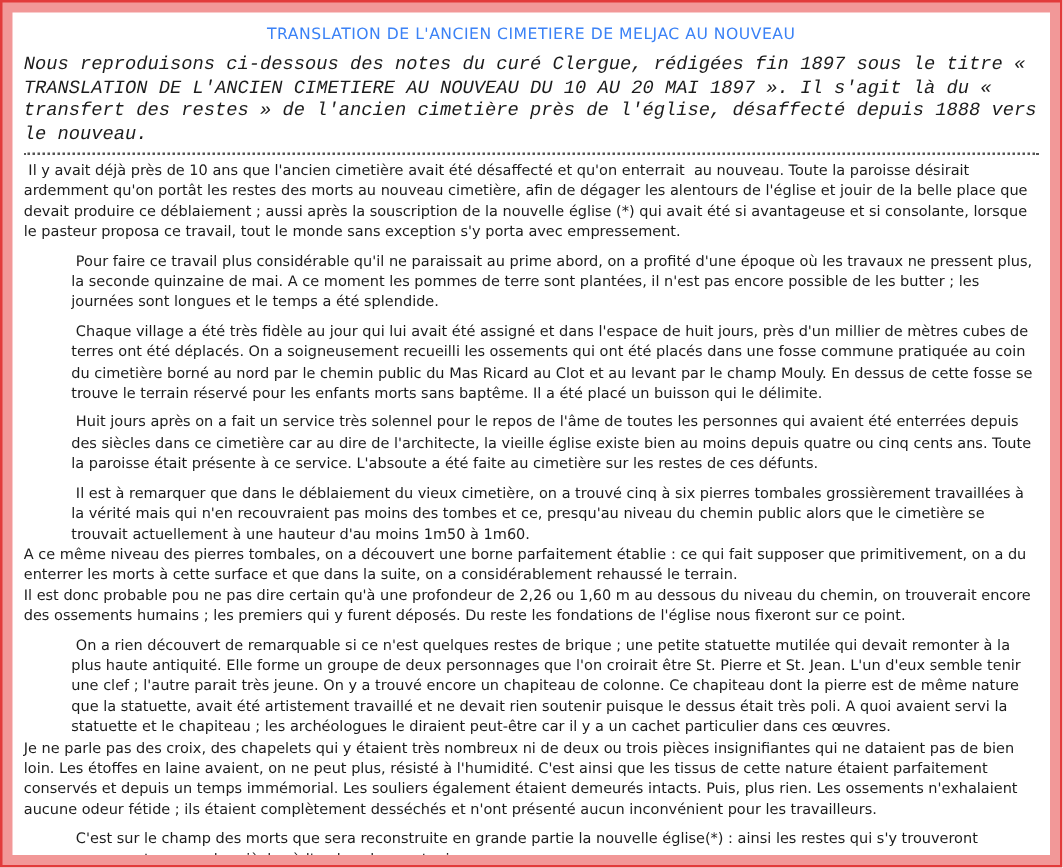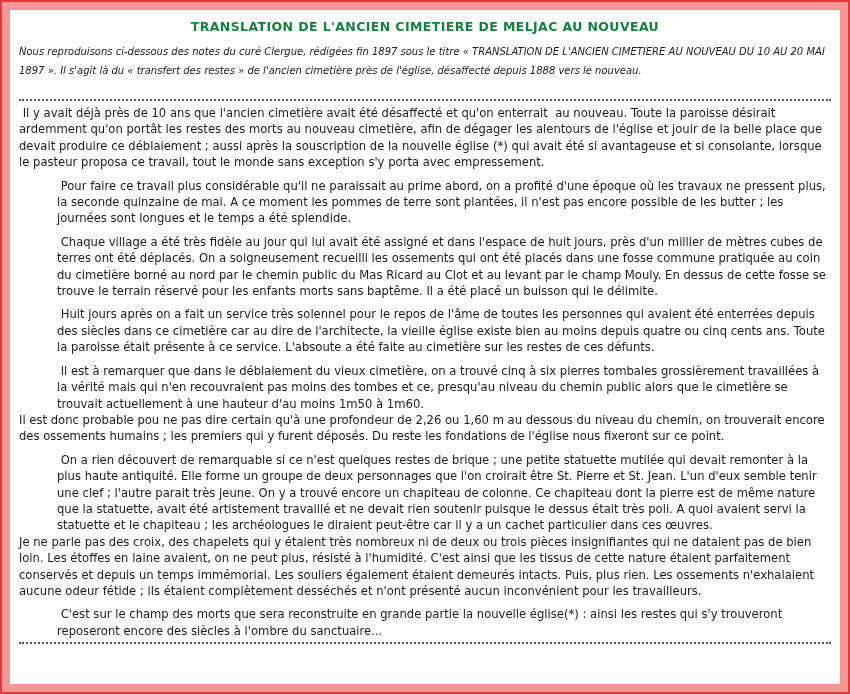--- a/index.html
+++ b/index.html
@@ -21,32 +21,33 @@
     overflow:hidden;
   }
   .sheet{
     background:#ffffff;
     width:100%;height:100%;
     padding:5px 9px 2px 9px;
     overflow:hidden;
   }
   .title{
     font-size:12.5px;
-    font-weight:bold;
+    font-weight:normal;
     text-align:center;
     letter-spacing:.4px;
     margin:4px 0 9px 0;
-    color:#15803d;
+    color:#3b82f6;
   }
   .intro{
     font-style:italic;
-    font-size:10px;
+    font-size:15px;
     line-height:18.5px;
     white-space:pre-wrap;
-    margin-bottom:19px;
+    margin-bottom:5px;
+    font-family:Liberation Mono, monospace;
   }
   .dotted-sep{
     border:none;
     border-top:2px dotted #555;
     height:0;
     margin:3px 0 4px 0;
   }
   .body-text p{
     font-size:11.6px;
     line-height:16.4px;
@@ -66,20 +67,21 @@
     <p class="intro">Nous reproduisons ci-dessous des notes du curé Clergue, rédigées fin 1897 sous le titre « TRANSLATION DE L'ANCIEN CIMETIERE AU NOUVEAU DU 10 AU 20 MAI 1897 ». Il s'agit là du « transfert des restes » de l'ancien cimetière près de l'église, désaffecté depuis 1888 vers le nouveau.</p>
 
     <hr class="dotted-sep">
 
     <div class="body-text">
       <p class="first"> Il y avait déjà près de 10 ans que l'ancien cimetière avait été désaffecté et qu'on enterrait  au nouveau. Toute la paroisse désirait ardemment qu'on portât les restes des morts au nouveau cimetière, afin de dégager les alentours de l'église et jouir de la belle place que devait produire ce déblaiement ; aussi après la souscription de la nouvelle église (*) qui avait été si avantageuse et si consolante, lorsque le pasteur proposa ce travail, tout le monde sans exception s'y porta avec empressement.</p>
       <p class="spaced"> Pour faire ce travail plus considérable qu'il ne paraissait au prime abord, on a profité d'une époque où les travaux ne pressent plus, la seconde quinzaine de mai. A ce moment les pommes de terre sont plantées, il n'est pas encore possible de les butter ; les journées sont longues et le temps a été splendide.</p>
       <p class="spaced"> Chaque village a été très fidèle au jour qui lui avait été assigné et dans l'espace de huit jours, près d'un millier de mètres cubes de terres ont été déplacés. On a soigneusement recueilli les ossements qui ont été placés dans une fosse commune pratiquée au coin du cimetière borné au nord par le chemin public du Mas Ricard au Clot et au levant par le champ Mouly. En dessus de cette fosse se trouve le terrain réservé pour les enfants morts sans baptême. Il a été placé un buisson qui le délimite.</p>
       <p class="spaced"> Huit jours après on a fait un service très solennel pour le repos de l'âme de toutes les personnes qui avaient été enterrées depuis des siècles dans ce cimetière car au dire de l'architecte, la vieille église existe bien au moins depuis quatre ou cinq cents ans. Toute la paroisse était présente à ce service. L'absoute a été faite au cimetière sur les restes de ces défunts.</p>
       <p class="spaced"> Il est à remarquer que dans le déblaiement du vieux cimetière, on a trouvé cinq à six pierres tombales grossièrement travaillées à la vérité mais qui n'en recouvraient pas moins des tombes et ce, presqu'au niveau du chemin public alors que le cimetière se trouvait actuellement à une hauteur d'au moins 1m50 à 1m60.</p>
+      <p>A ce même niveau des pierres tombales, on a découvert une borne parfaitement établie : ce qui fait supposer que primitivement, on a du enterrer les morts à cette surface et que dans la suite, on a considérablement rehaussé le terrain.</p>
       <p>Il est donc probable pou ne pas dire certain qu'à une profondeur de 2,26 ou 1,60 m au dessous du niveau du chemin, on trouverait encore des ossements humains ; les premiers qui y furent déposés. Du reste les fondations de l'église nous fixeront sur ce point.</p>
       <p class="spaced"> On a rien découvert de remarquable si ce n'est quelques restes de brique ; une petite statuette mutilée qui devait remonter à la plus haute antiquité. Elle forme un groupe de deux personnages que l'on croirait être St. Pierre et St. Jean. L'un d'eux semble tenir une clef ; l'autre parait très jeune. On y a trouvé encore un chapiteau de colonne. Ce chapiteau dont la pierre est de même nature que la statuette, avait été artistement travaillé et ne devait rien soutenir puisque le dessus était très poli. A quoi avaient servi la statuette et le chapiteau ; les archéologues le diraient peut-être car il y a un cachet particulier dans ces œuvres.</p>
       <p>Je ne parle pas des croix, des chapelets qui y étaient très nombreux ni de deux ou trois pièces insignifiantes qui ne dataient pas de bien loin. Les étoffes en laine avaient, on ne peut plus, résisté à l'humidité. C'est ainsi que les tissus de cette nature étaient parfaitement conservés et depuis un temps immémorial. Les souliers également étaient demeurés intacts. Puis, plus rien. Les ossements n'exhalaient aucune odeur fétide ; ils étaient complètement desséchés et n'ont présenté aucun inconvénient pour les travailleurs.</p>
       <p class="spaced"> C'est sur le champ des morts que sera reconstruite en grande partie la nouvelle église(*) : ainsi les restes qui s'y trouveront reposeront encore des siècles à l'ombre du sanctuaire...</p>
     </div>
 
     <hr class="dotted-sep">
 
   </div>
 </div>

